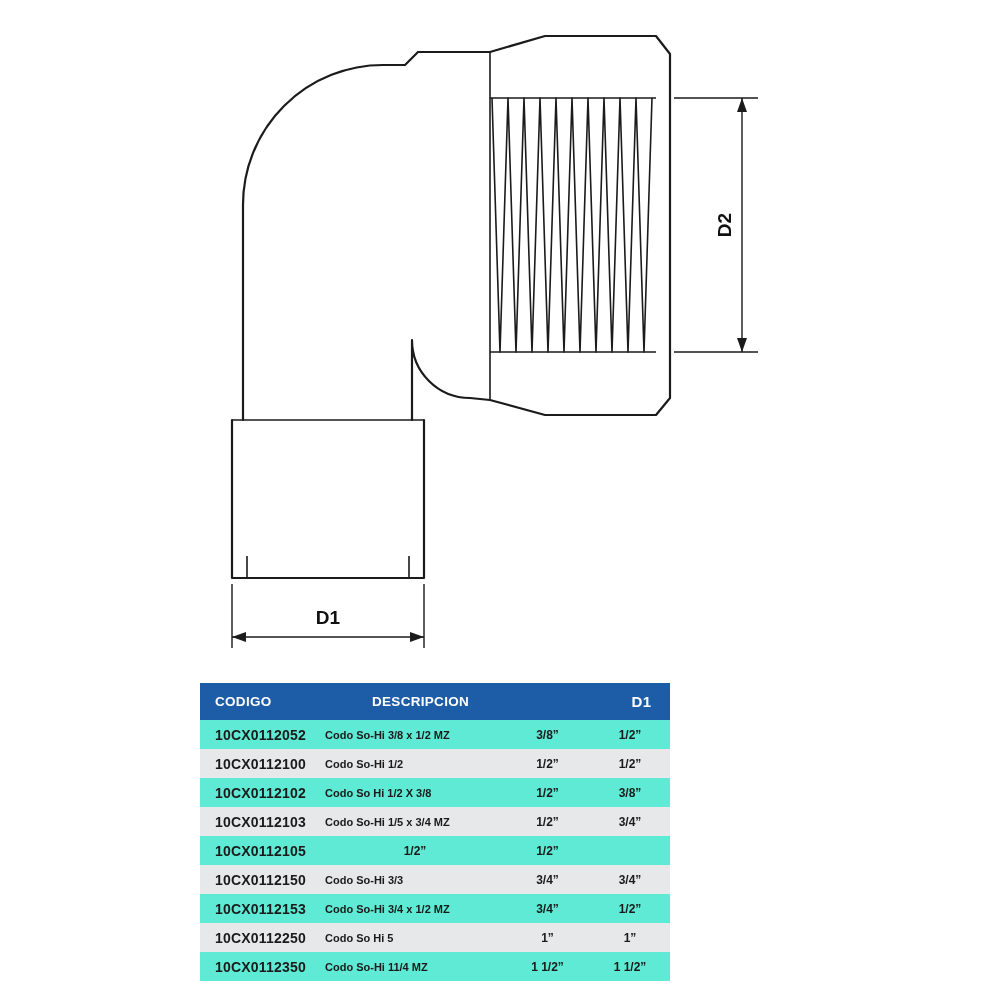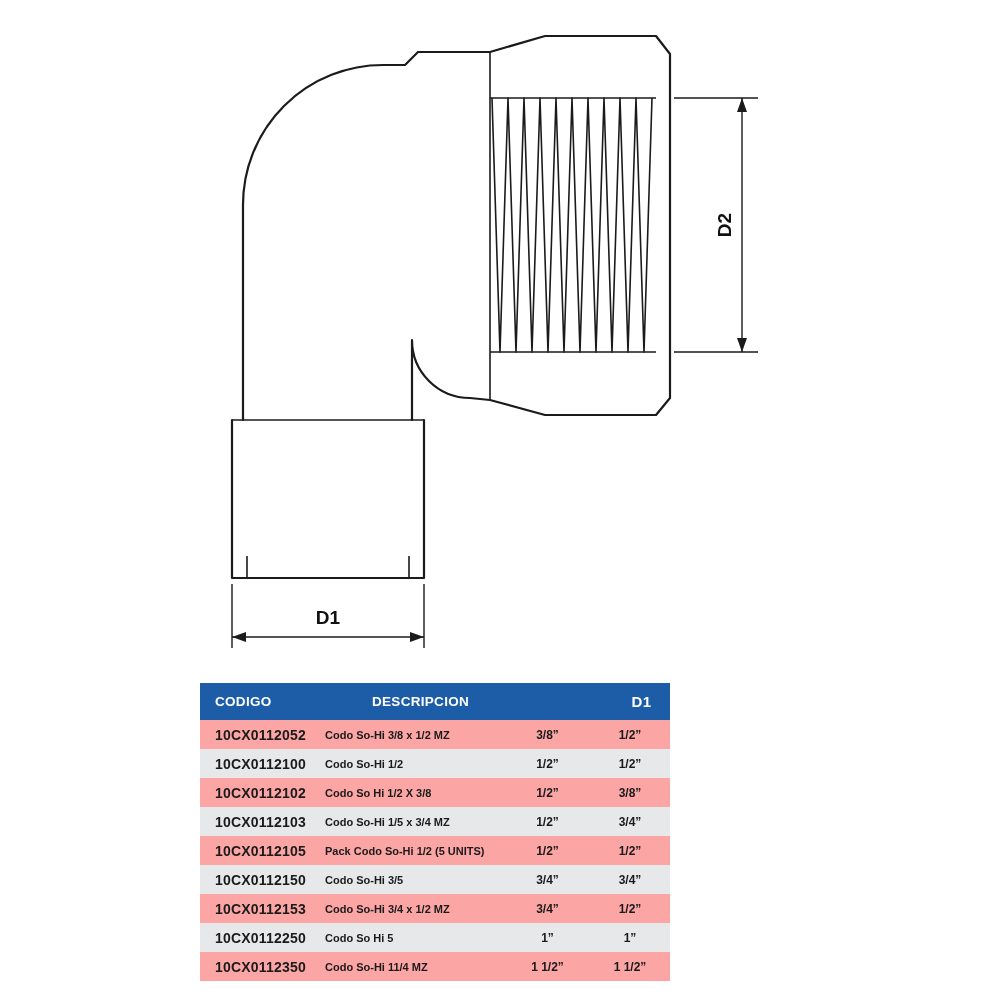--- a/index.html
+++ b/index.html
@@ -19,21 +19,21 @@
   .thead {
     display:grid; grid-template-columns:125px 180px 85px 80px;
     height:37px; align-items:center;
     background:#1d5ca7; color:#ffffff;gap:47px;
   }
   .th { font-weight:bold; font-size:13.5px; letter-spacing:.3px; }
   .th-codigo { padding-left:15px; }
   .th-d1, .th-d2 { text-align:center; font-size:15px; }
   .tbody .trow {
     display:grid; grid-template-columns:125px 180px 85px 80px;
-    height:29px; align-items:center; background:#fca5a5;
+    height:29px; align-items:center; background:#5eead4;
   }
   .tbody .trow:nth-child(even) { background:#e7e8e9; }
   .td-codigo { padding-left:15px; font-weight:bold; font-size:14px; letter-spacing:.2px; }
   .td-desc   { font-weight:bold; font-size:11px; }
   .td-d1, .td-d2 { text-align:center; font-weight:bold; font-size:12px; }
 </style>
 </head>
 <body>
 
 <div class="page">
@@ -107,28 +107,27 @@
 
       <div class="trow">
         <div class="td-codigo">10CX0112103</div>
         <div class="td-desc">Codo So-Hi 1/5 x 3/4 MZ</div>
         <div class="td-d1">1/2”</div>
         <div class="td-d2">3/4”</div>
       </div>
 
       <div class="trow">
         <div class="td-codigo">10CX0112105</div>
-        <div class="td-desc">Pack Codo So-Hi 1/2 (5 UNITS)</div>
         <div class="td-d1">1/2”</div>
         <div class="td-d2">1/2”</div>
       </div>
 
       <div class="trow">
         <div class="td-codigo">10CX0112150</div>
-        <div class="td-desc">Codo So-Hi 3/5</div>
+        <div class="td-desc">Codo So-Hi 3/3</div>
         <div class="td-d1">3/4”</div>
         <div class="td-d2">3/4”</div>
       </div>
 
       <div class="trow">
         <div class="td-codigo">10CX0112153</div>
         <div class="td-desc">Codo So-Hi 3/4 x 1/2 MZ</div>
         <div class="td-d1">3/4”</div>
         <div class="td-d2">1/2”</div>
       </div>

